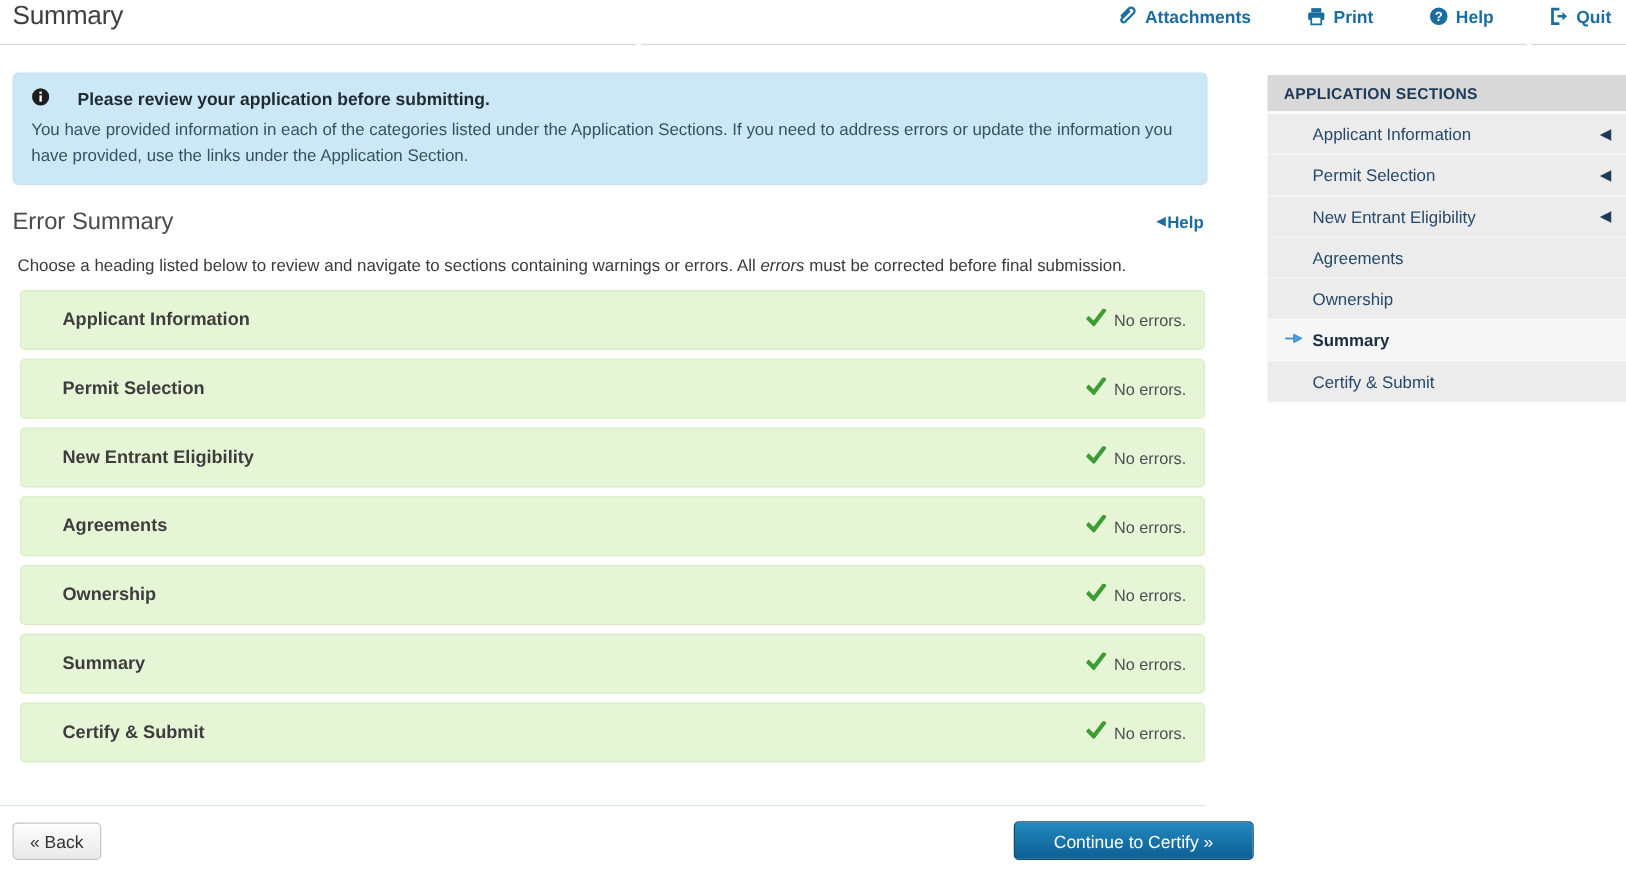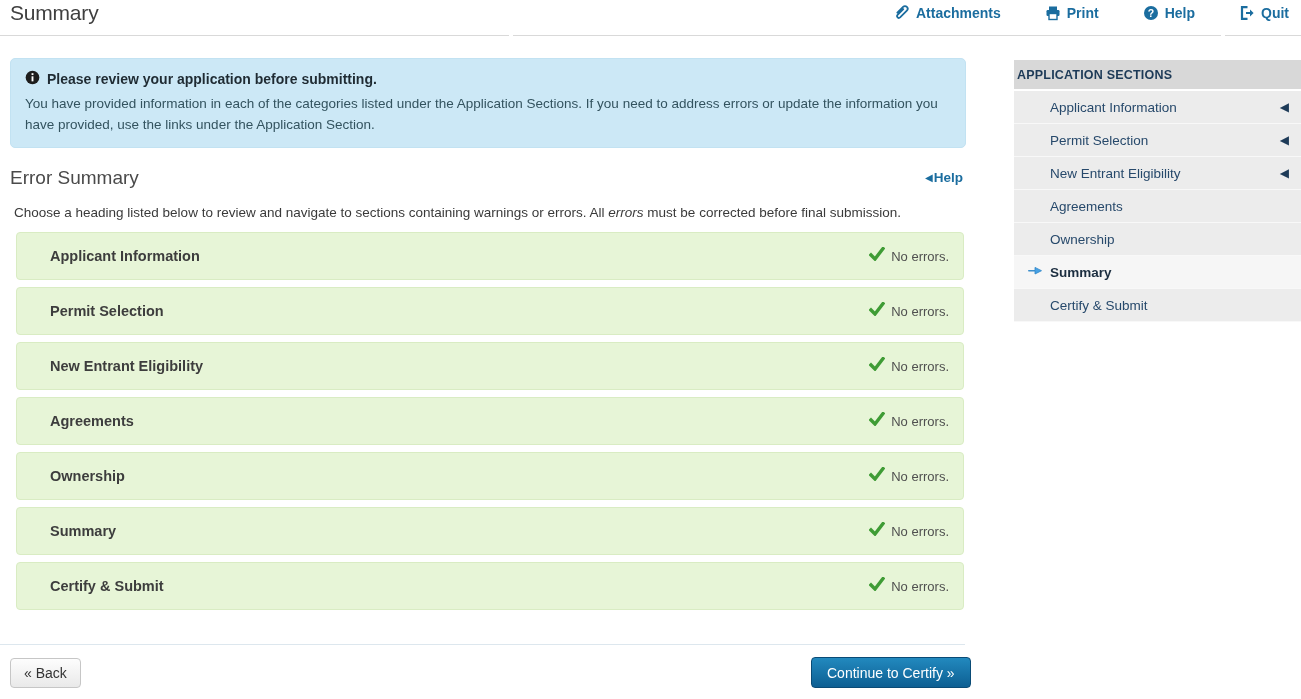--- a/index.html
+++ b/index.html
@@ -12,21 +12,21 @@
   #toolbar { right:12px; top:4px; display:flex; gap:44px; align-items:center; }
   .tool-link { display:flex; align-items:center; gap:6px; color:#1b6d9f; font-size:14px;
     font-weight:700; cursor:pointer; text-decoration:none; }
   .tool-link svg { display:block; }
 
   .hr-seg { height:1px; background:#d9d9d9; top:35px; }
 
   
   #info-box { left:10px; top:58px; width:956px; height:90px; background:#cce8f6;
     border:1px solid #c2e2f2; border-radius:5px; padding:11px 14px; }
-  #info-title { display:flex; align-items:center; gap:7px; font-size:14px; font-weight:700;
+  #info-title { display:flex; align-items:center; gap:22px; font-size:14px; font-weight:700;
     color:#1f2b33; margin-bottom:6px; }
   #info-body { font-size:13.5px; color:#33535f; line-height:1.55; }
 
   
   #error-heading { left:10px; top:167px; font-size:19px; color:#4a4a4a; }
   #help-link { right:338px; top:170px; color:#1b6d9f; font-size:13.5px; font-weight:700;
     display:flex; align-items:center; gap:1px; cursor:pointer; }
   .tri-left { font-family:"DejaVu Sans",sans-serif; font-size:10px; line-height:1; color:#1b6d9f; }
   #instruction { left:14px; top:205px; font-size:13.5px; color:#3a3a3a; }
   #instruction .it { font-style:italic;margin-top:44px; }
@@ -35,28 +35,28 @@
     border-radius:4px; display:flex; align-items:center; padding:0 14px 0 33px; cursor:pointer; }
   .err-label { font-size:14.5px; font-weight:700; color:#3d3d3d; }
   .err-status { margin-left:auto; display:flex; align-items:center; gap:6px;text-align:center; }
   .err-status-text { font-size:13px; color:#4f4f4f; }
 
   
   #footer-divider { left:0; top:644px; width:965px; height:1px; background:#dde7ee; }
   #back-button { left:10px; top:658px; height:30px; padding:0 13px; font-size:14px; color:#333;
     background:linear-gradient(#fdfdfd,#e9e9e9); border:1px solid #c6c6c6; border-radius:4px;
     cursor:pointer; font-family:Liberation Sans, sans-serif; }
-  #continue-button { left:811px; top:657px; height:31px; padding:0 15px; font-size:14px;
+  #continue-button { left:811px; top:657px; height:31px; padding:0 31px; font-size:14px;
     color:#ffffff; background:linear-gradient(#2289be,#0d5f93); border:1px solid #0a4b76;
     border-radius:4px; cursor:pointer; font-family:inherit; }
 
   
   #sidebar { left:1014px; top:60px; width:287px; }
   #sidebar-header { height:29px; background:#d8d8d8; display:flex; align-items:center;
-    padding-left:3px; font-size:12.5px; font-weight:700; color:#1d3a57; letter-spacing:0.2px;
+    padding-left:13px; font-size:12.5px; font-weight:700; color:#1d3a57; letter-spacing:0.2px;
     margin-bottom:2px; }
   .side-item { height:33px; background:#ececec; display:flex; align-items:center;
     padding-left:36px; position:relative; font-size:13.5px; color:#27496b; cursor:pointer;
     border-bottom:1px solid #f8f8f8; }
   .side-item.active { background:#f6f6f6; font-weight:700; color:#1c2e40; }
   .side-tri { position:absolute; right:12px; top:50%; transform:translateY(-50%);
     font-family:"DejaVu Sans",sans-serif; font-size:12px; color:#1d3a57; }
   .active-arrow { position:absolute; left:13px; top:50%; transform:translateY(-50%); }
 </style>
 </head>

